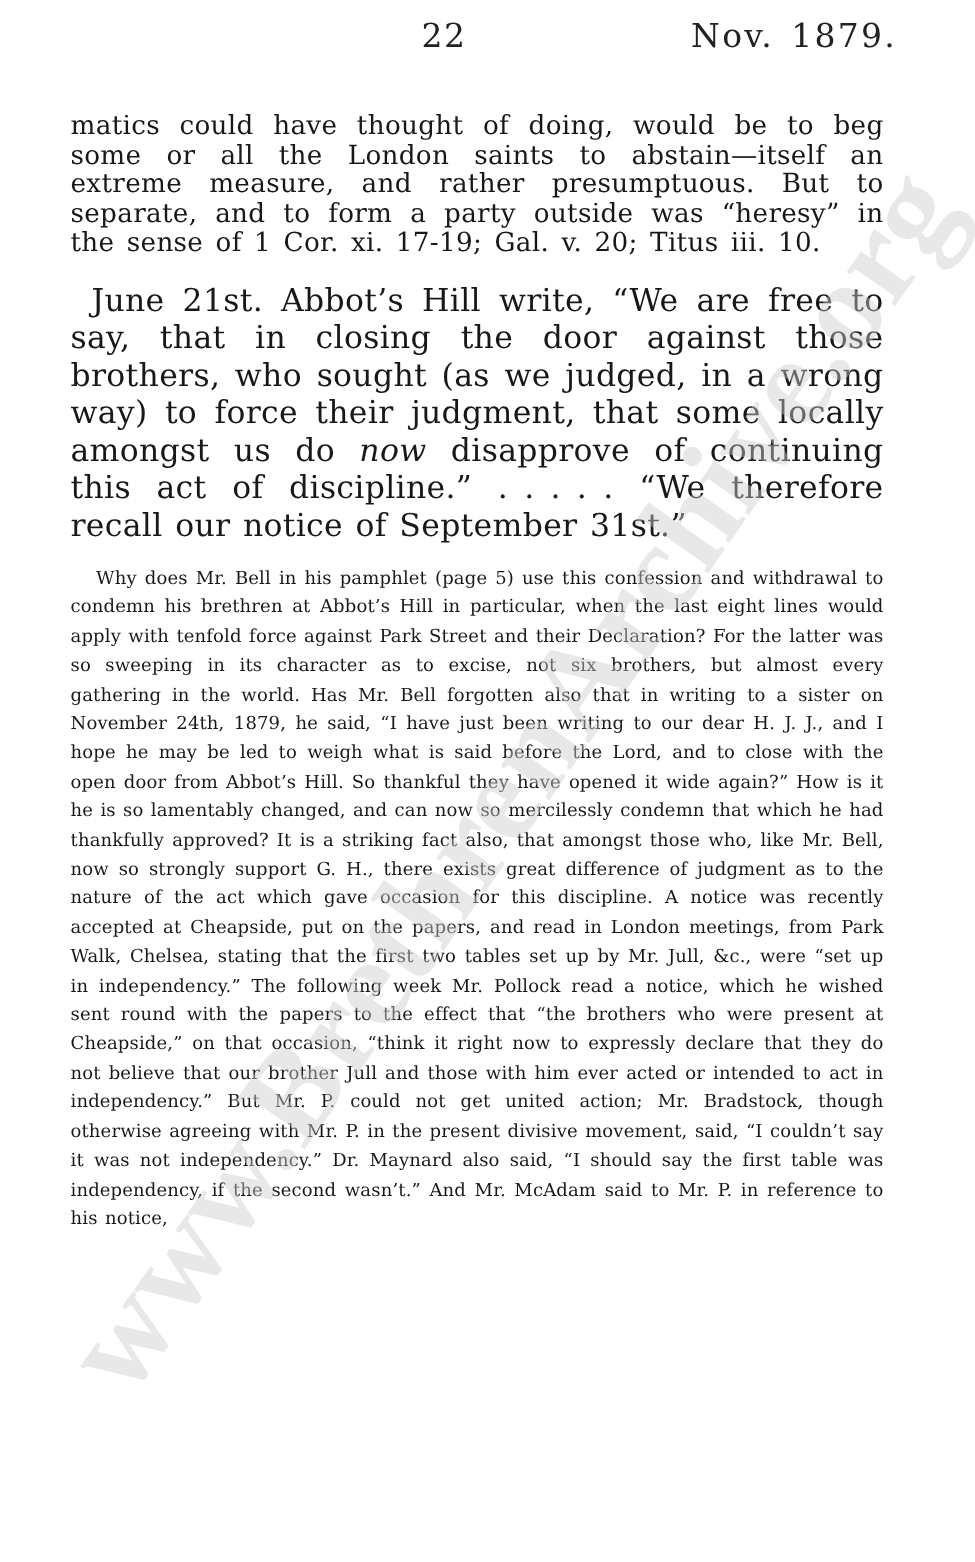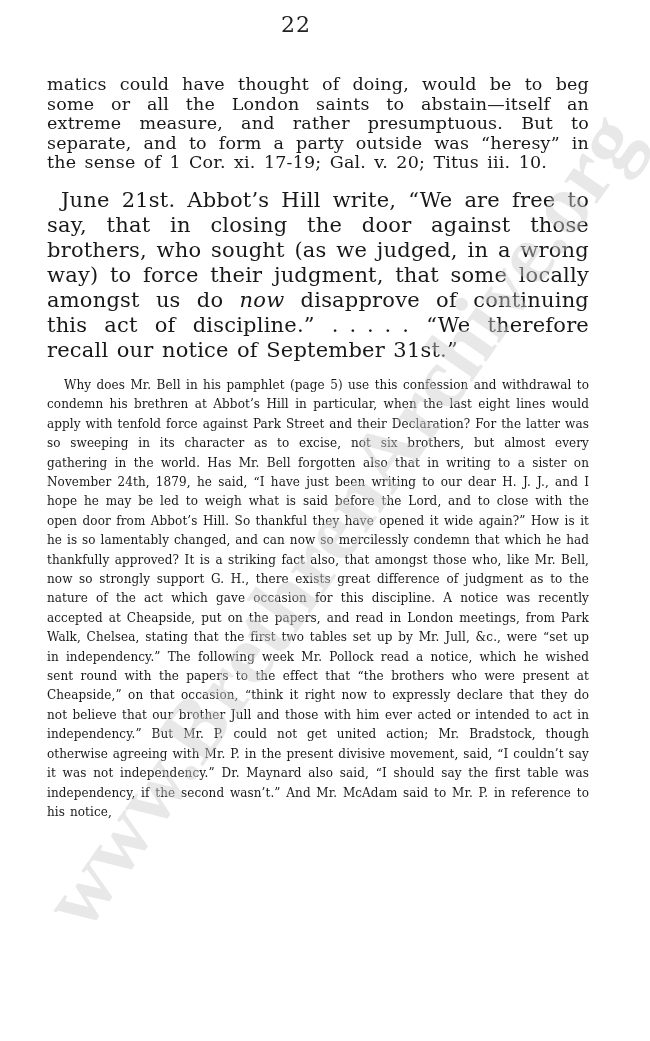--- a/index.html
+++ b/index.html
@@ -88,20 +88,21 @@
     user-select: none;
   }
 </style>
 </head>
 <body>
 
 <div class="page">
 
   <header class="pagehead">
     <span class="pgnum">22</span>
+    <span class="pgdate">Nov. 1879.</span>
   </header>
 
   <main class="textblock">
     <p class="p-continuation">matics could have thought of doing, would be to beg some or all the London saints to abstain—itself an extreme measure, and rather presumptuous.  But to separate, and to form a party outside was “heresy” in the sense of 1 Cor. xi. 17-19; Gal. v. 20; Titus iii. 10.</p>
 
     <p class="p-november"><span>June 21st.  Abbot’s Hill write, “We are free to say, that in closing the door against those brothers, who sought (as we judged, in a wrong way) to force their judgment, that some locally amongst us do </span><em class="it">now</em><span> disapprove of continuing this act of discipline.”  . . . . .  “We therefore recall our notice of September 31st.”</span></p>
 
     <p class="p-commentary">Why does Mr. Bell in his pamphlet (page 5) use this confession and withdrawal to condemn his brethren at Abbot’s Hill in particular, when the last eight lines would apply with tenfold force against Park Street and their Declaration?  For the latter was so sweeping in its character as to excise, not six brothers, but almost every gathering in the world.  Has Mr. Bell forgotten also that in writing to a sister on November 24th, 1879, he said, “I have just been writing to our dear H. J. J., and I hope he may be led to weigh what is said before the Lord, and to close with the open door from Abbot’s Hill.  So thankful they have opened it wide again?”  How is it he is so lamentably changed, and can now so mercilessly condemn that which he had thankfully approved?  It is a striking fact also, that amongst those who, like Mr. Bell, now so strongly support G. H., there exists great difference of judgment as to the nature of the act which gave occasion for this discipline.  A notice was recently accepted at Cheapside, put on the papers, and read in London meetings, from Park Walk, Chelsea, stating that the first two tables set up by Mr. Jull, &amp;c., were “set up in independency.”  The following week Mr. Pollock read a notice, which he wished sent round with the papers to the effect that “the brothers who were present at Cheapside,” on that occasion, “think it right now to expressly declare that they do not believe that our brother Jull and those with him ever acted or intended to act in independency.”  But Mr. P. could not get united action; Mr. Bradstock, though otherwise agreeing with Mr. P. in the present divisive movement, said, “I couldn’t say it was not independency.”  Dr. Maynard also said, “I should say the first table was independency, if the second wasn’t.”  And Mr. McAdam said to Mr. P. in reference to his notice,</p>
   </main>
 

